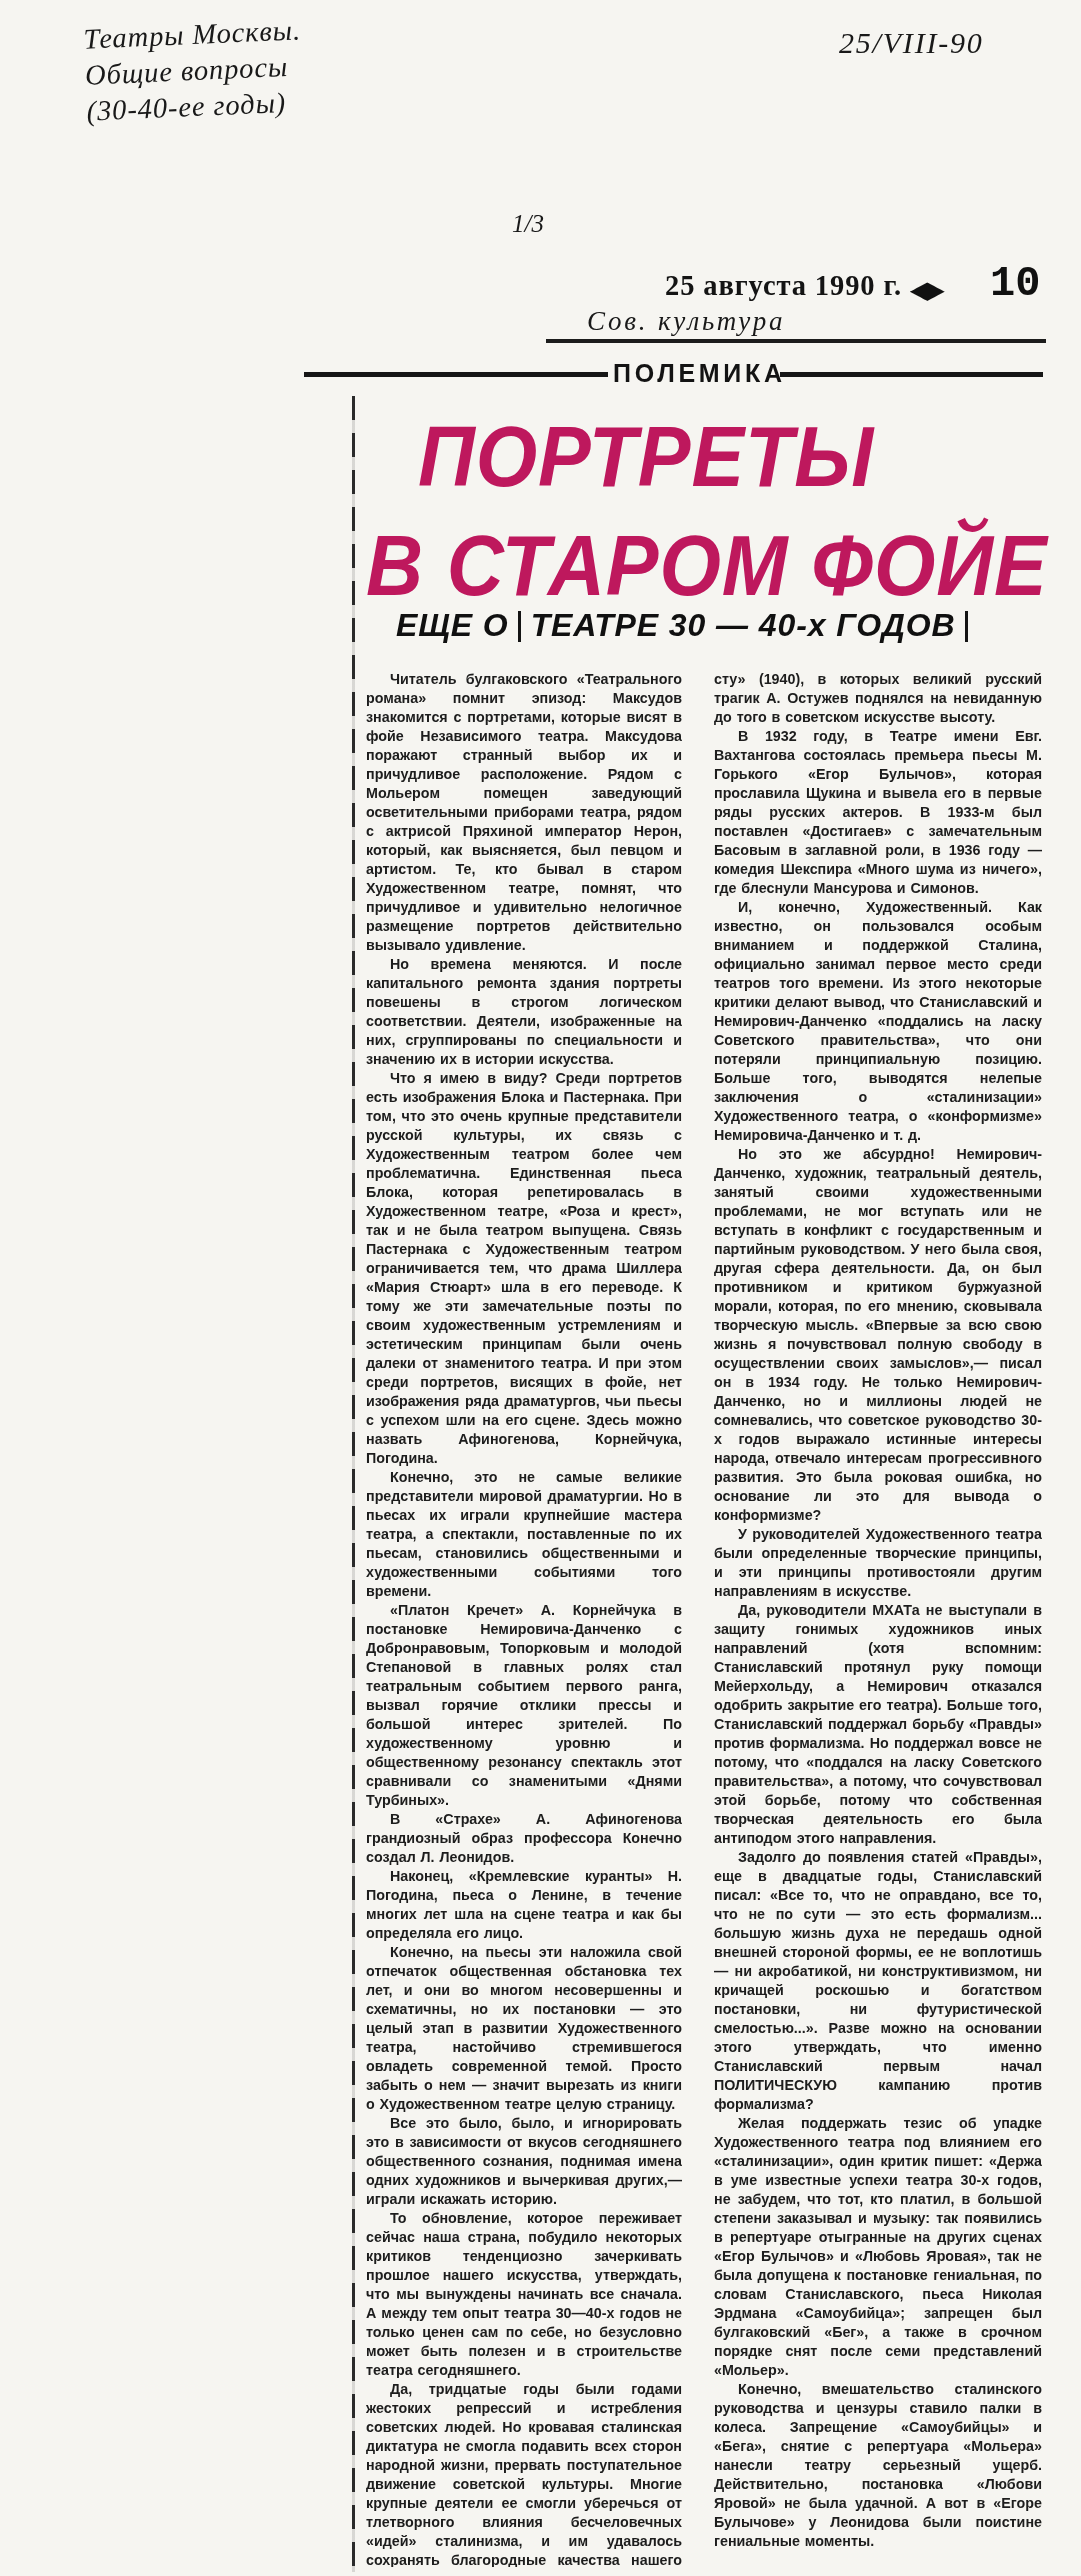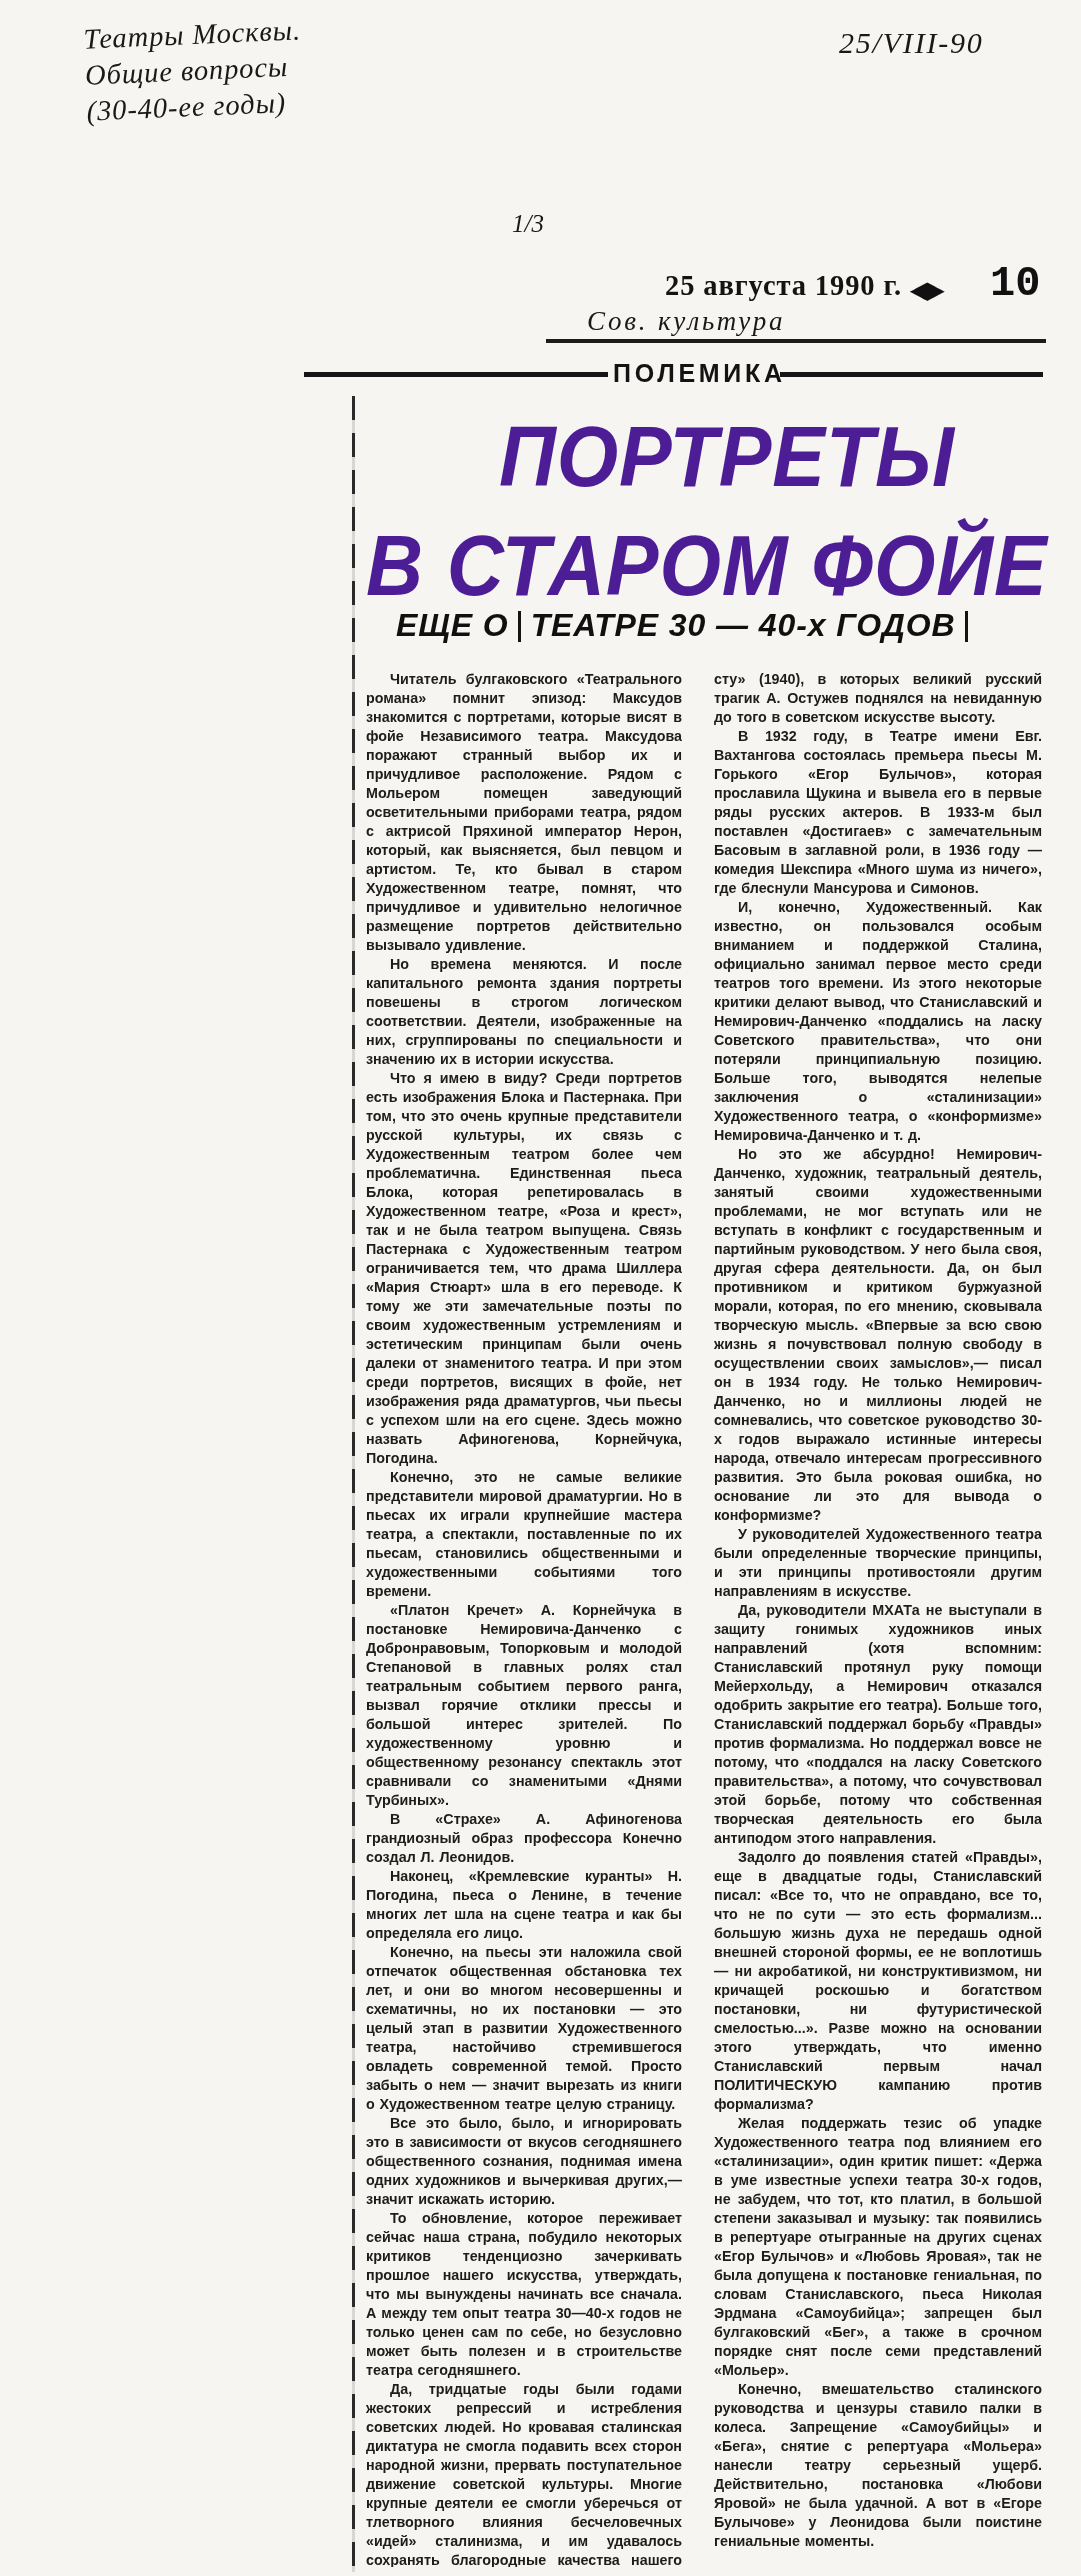--- a/index.html
+++ b/index.html
@@ -24,21 +24,21 @@
   .mast-rule{position:absolute;left:546px;top:339px;width:500px;height:3.7px;background:#1c1c1c;}
   
   .sec-line{position:absolute;top:372px;height:4.6px;background:#161616;}
   .sec-line.l{left:304px;width:304px;}
   .sec-line.r{left:780px;width:263px;}
   .sec-label{position:absolute;left:613px;top:359px;font-size:25px;font-weight:bold;letter-spacing:3.7px;color:#131313;}
   
   .art-rule{position:absolute;left:352px;top:396px;width:2.8px;height:2176px;
     background:repeating-linear-gradient(to bottom,#2a2a2a 0 24px,rgba(42,42,42,.15) 24px 37px);}
   
-  .headline{position:absolute;left:366px;top:397px;width:589px;color:#4c1d95;text-align:right;}
+  .headline{position:absolute;left:366px;top:397px;width:589px;color:#be185d;}
   .headline .t1,.headline .t2{
     font-weight:900;font-style:italic;font-size:79px;line-height:109px;
     letter-spacing:0.9px;white-space:nowrap;transform:scaleY(1.08);transform-origin:left top;
   }
   .headline .t1{margin-left:52px;}
   .subtitle{
     position:absolute;left:396px;top:607px;width:570px;text-align:center;
     font-size:32px;font-weight:bold;font-style:italic;letter-spacing:0.9px;color:#101010;white-space:nowrap;
   }
   .sub-bar{display:inline-block;width:3.7px;height:31px;background:#141414;vertical-align:-5.5px;margin:0 9.2px;}
@@ -88,21 +88,21 @@
 
 <div class="col col-left">
     <p>Читатель булгаковского «Театрального романа» помнит эпизод: Максудов знакомится с портретами, которые висят в фойе Независимого театра. Максудова поражают странный выбор их и причудливое расположение. Рядом с Мольером помещен заведующий осветительными приборами театра, рядом с актрисой Пряхиной император Нерон, который, как выясняется, был певцом и артистом. Те, кто бывал в старом Художественном театре, помнят, что причудливое и удивительно нелогичное размещение портретов действительно вызывало удивление.</p>
     <p>Но времена меняются. И после капитального ремонта здания портреты повешены в строгом логическом соответствии. Деятели, изображенные на них, сгруппированы по специальности и значению их в истории искусства.</p>
     <p>Что я имею в виду? Среди портретов есть изображения Блока и Пастернака. При том, что это очень крупные представители русской культуры, их связь с Художественным театром более чем проблематична. Единственная пьеса Блока, которая репетировалась в Художественном театре, «Роза и крест», так и не была театром выпущена. Связь Пастернака с Художественным театром ограничивается тем, что драма Шиллера «Мария Стюарт» шла в его переводе. К тому же эти замечательные поэты по своим художественным устремлениям и эстетическим принципам были очень далеки от знаменитого театра. И при этом среди портретов, висящих в фойе, нет изображения ряда драматургов, чьи пьесы с успехом шли на его сцене. Здесь можно назвать Афиногенова, Корнейчука, Погодина.</p>
     <p>Конечно, это не самые великие представители мировой драматургии. Но в пьесах их играли крупнейшие мастера театра, а спектакли, поставленные по их пьесам, становились общественными и художественными событиями того времени.</p>
     <p>«Платон Кречет» А. Корнейчука в постановке Немировича-Данченко с Добронравовым, Топорковым и молодой Степановой в главных ролях стал театральным событием первого ранга, вызвал горячие отклики прессы и большой интерес зрителей. По художественному уровню и общественному резонансу спектакль этот сравнивали со знаменитыми «Днями Турбиных».</p>
     <p>В «Страхе» А. Афиногенова грандиозный образ профессора Конечно создал Л. Леонидов.</p>
     <p>Наконец, «Кремлевские куранты» Н. Погодина, пьеса о Ленине, в течение многих лет шла на сцене театра и как бы определяла его лицо.</p>
     <p>Конечно, на пьесы эти наложила свой отпечаток общественная обстановка тех лет, и они во многом несовершенны и схематичны, но их постановки — это целый этап в развитии Художественного театра, настойчиво стремившегося овладеть современной темой. Просто забыть о нем — значит вырезать из книги о Художественном театре целую страницу.</p>
-    <p>Все это было, было, и игнорировать это в зависимости от вкусов сегодняшнего общественного сознания, поднимая имена одних художников и вычеркивая других,— значит искажать историю.</p>
+    <p>Все это было, было, и игнорировать это в зависимости от вкусов сегодняшнего общественного сознания, поднимая имена одних художников и вычеркивая других,— играли искажать историю.</p>
     <p>То обновление, которое переживает сейчас наша страна, побудило некоторых критиков тенденциозно зачеркивать прошлое нашего искусства, утверждать, что мы вынуждены начинать все сначала. А между тем опыт театра 30—40-х годов не только ценен сам по себе, но безусловно может быть полезен и в строительстве театра сегодняшнего.</p>
     <p>Да, тридцатые годы были годами жестоких репрессий и истребления советских людей. Но кровавая сталинская диктатура не смогла подавить всех сторон народной жизни, прервать поступательное движение советской культуры. Многие крупные деятели ее смогли уберечься от тлетворного влияния бесчеловечных «идей» сталинизма, и им удавалось сохранять благородные качества нашего искусства.</p>
   </div>
 
 <div class="col col-right">
   <div>
       <p>сту» (1940), в которых великий русский трагик А. Остужев поднялся на невиданную до того в советском искусстве высоту.</p>
       <p>В 1932 году, в Театре имени Евг. Вахтангова состоялась премьера пьесы М. Горького «Егор Булычов», которая прославила Щукина и вывела его в первые ряды русских актеров. В 1933-м был поставлен «Достигаев» с замечательным Басовым в заглавной роли, в 1936 году — комедия Шекспира «Много шума из ничего», где блеснули Мансурова и Симонов.</p>
       <p>И, конечно, Художественный. Как известно, он пользовался особым вниманием и поддержкой Сталина, официально занимал первое место среди театров того времени. Из этого некоторые критики делают вывод, что Станиславский и Немирович-Данченко «поддались на ласку Советского правительства», что они потеряли принципиальную позицию. Больше того, выводятся нелепые заключения о «сталинизации» Художественного театра, о «конформизме» Немировича-Данченко и т. д.</p>
       <p>Но это же абсурдно! Немирович-Данченко, художник, театральный деятель, занятый своими художественными проблемами, не мог вступать или не вступать в конфликт с государственным и партийным руководством. У него была своя, другая сфера деятельности. Да, он был противником и критиком буржуазной морали, которая, по его мнению, сковывала творческую мысль. «Впервые за всю свою жизнь я почувствовал полную свободу в осуществлении своих замыслов»,— писал он в 1934 году. Не только Немирович-Данченко, но и миллионы людей не сомневались, что советское руководство 30-х годов выражало истинные интересы народа, отвечало интересам прогрессивного развития. Это была роковая ошибка, но основание ли это для вывода о конформизме?</p>

